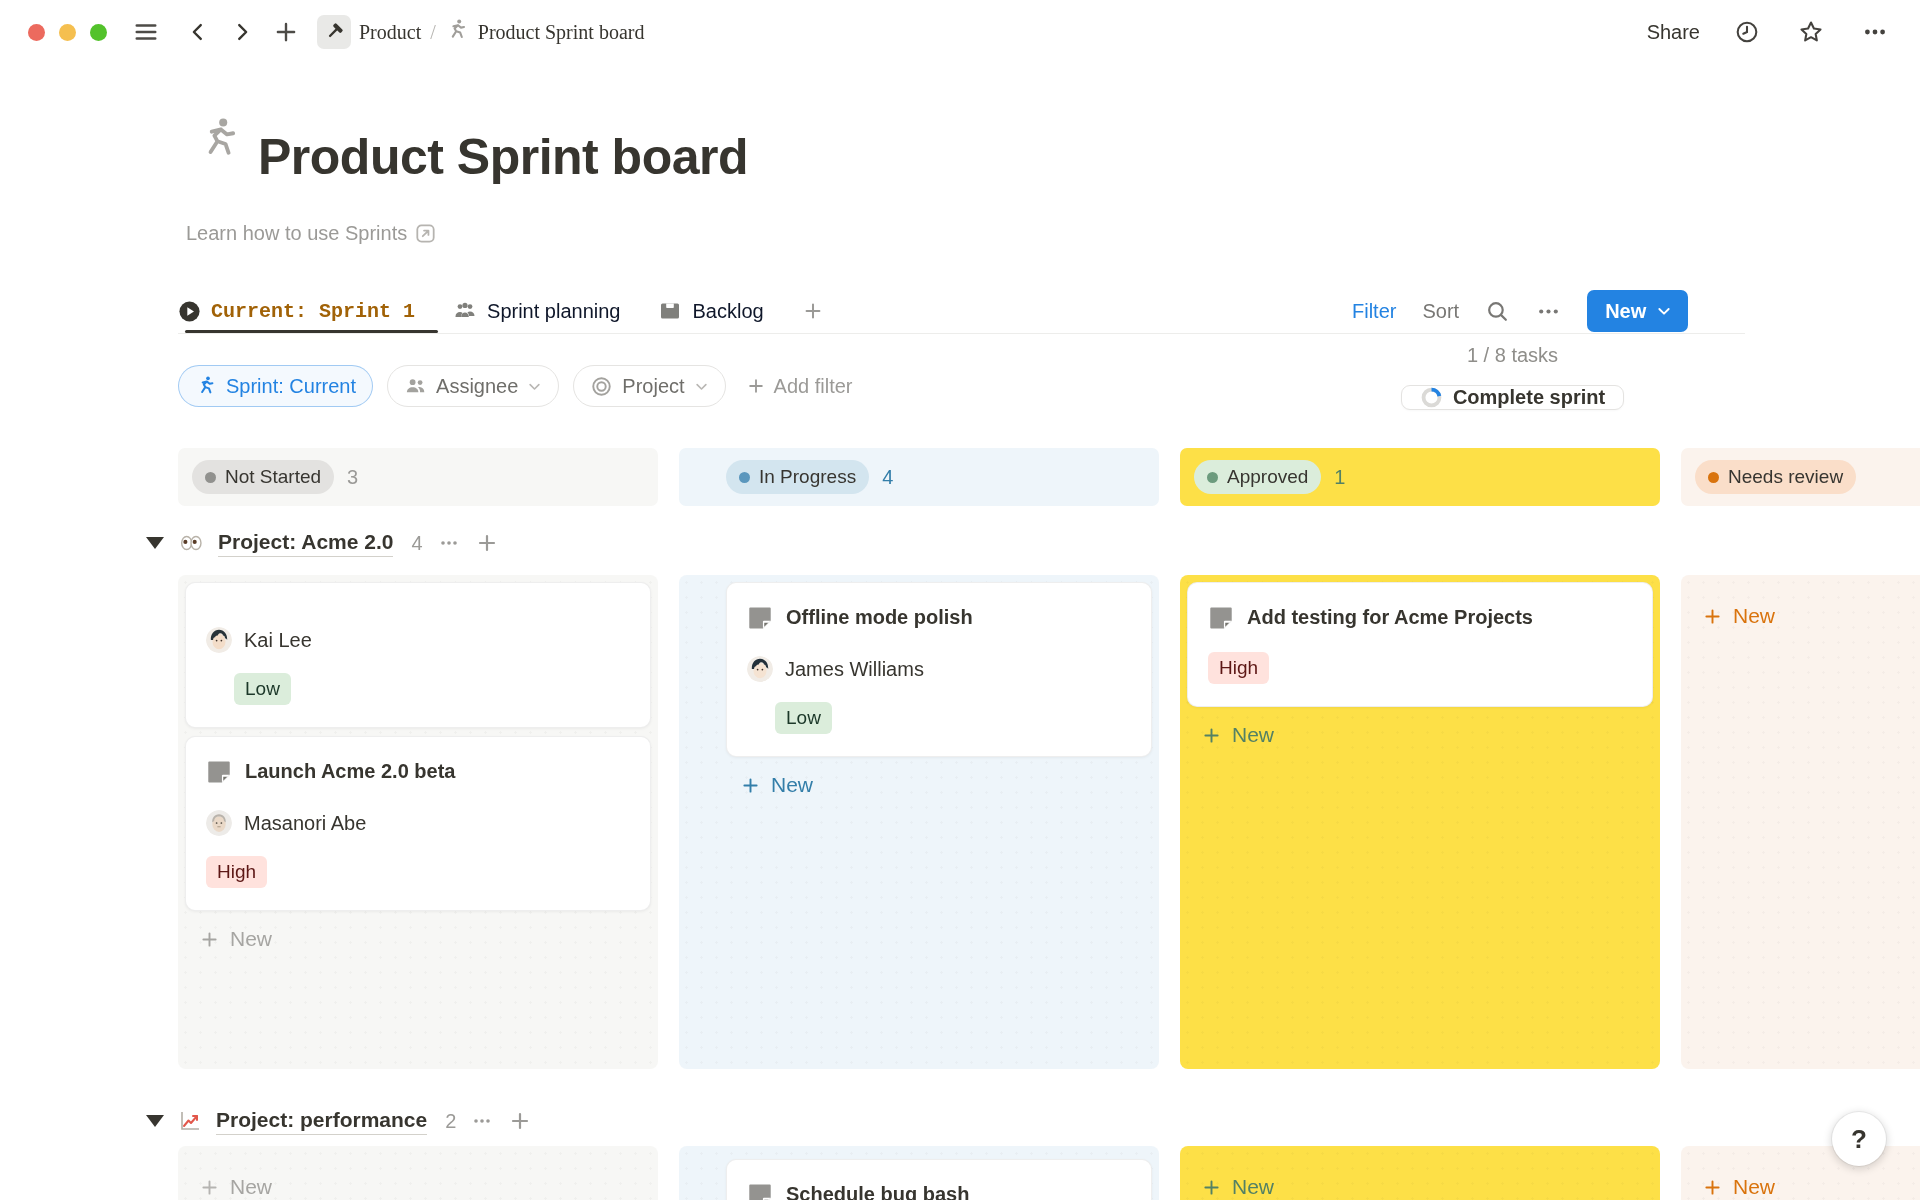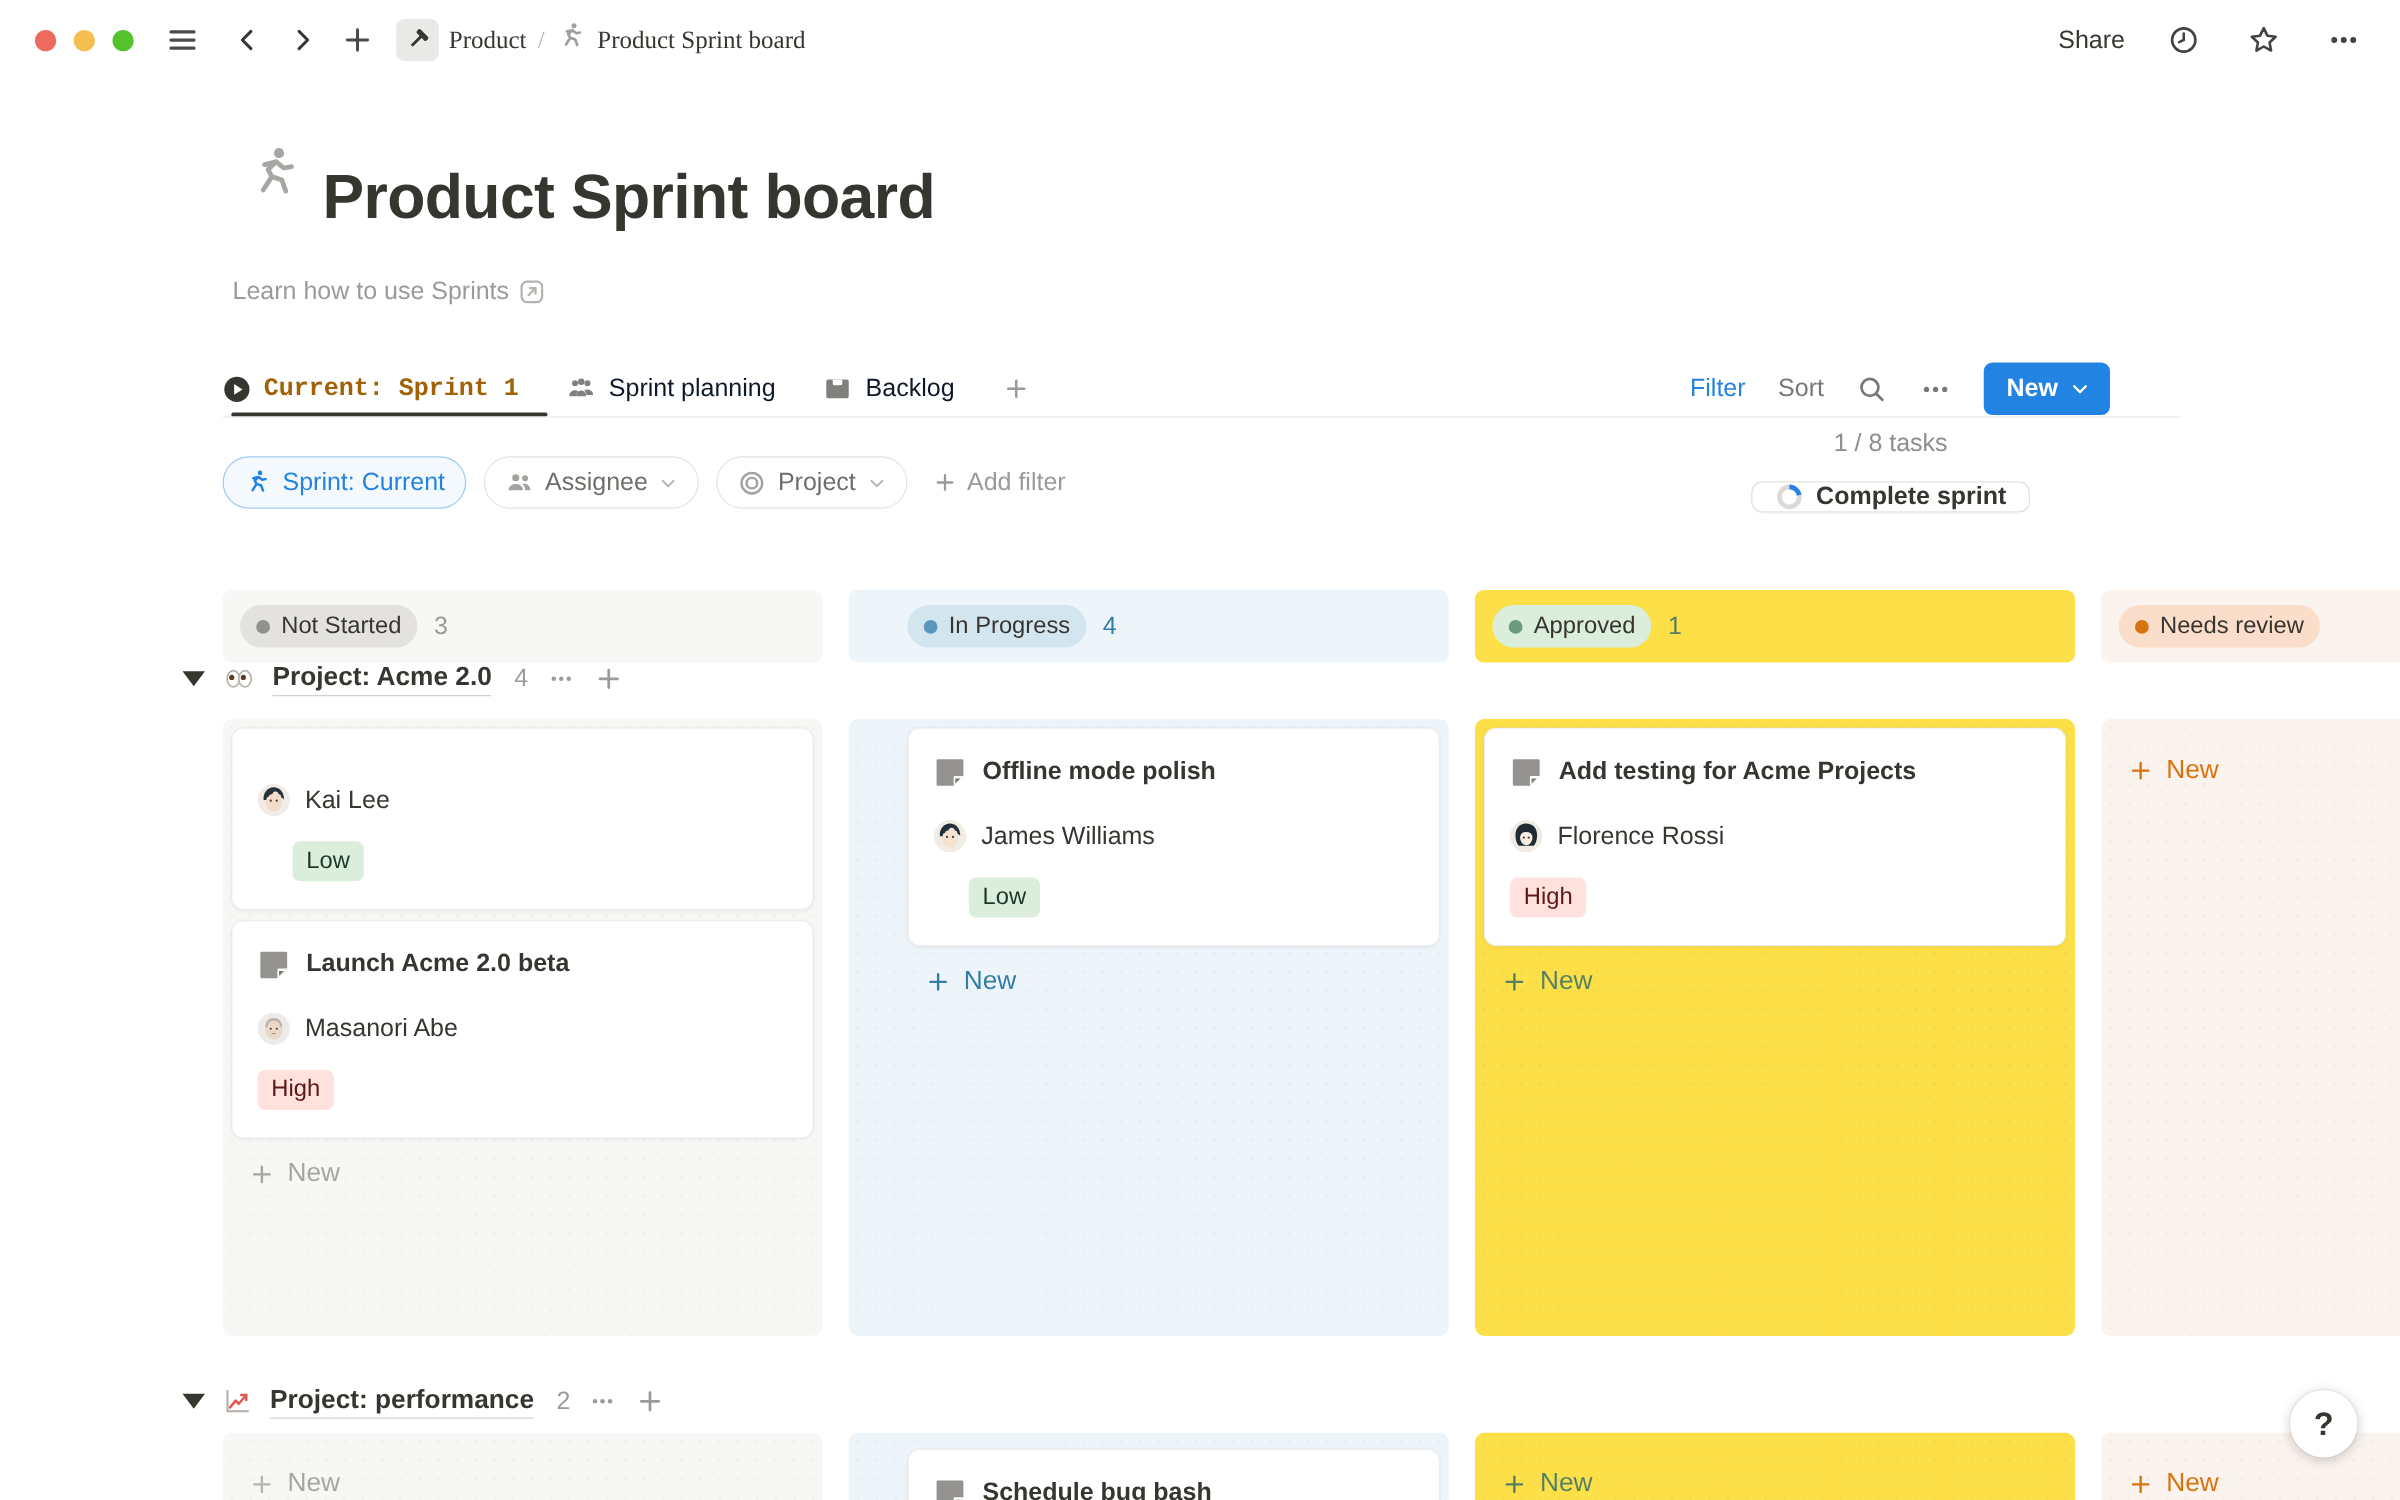--- a/index.html
+++ b/index.html
@@ -43,21 +43,21 @@
 
   
   .filterbar { position:absolute; left:178px; top:362px; height:48px; display:flex; align-items:center; gap:14px; }
   .chip { display:flex; align-items:center; gap:9px; height:42px; padding:0 16px; border-radius:21px; font-size:20px; background:#fff; border:1px solid #e5e4e2; color:#6f6e6a; }
   .chip.sprint { color:#2383e2; border-color:rgba(35,131,226,0.4); background:rgba(35,131,226,0.05); font-weight:500; }
   .chev { color:#b9b7b4; }
   .addfilter { display:flex; align-items:center; gap:8px; color:#9b9a97; font-size:20px; margin-left:6px; }
   .fb-right { position:absolute; top:362px; left:1280px; width:465px; height:48px; display:flex; align-items:center; justify-content:flex-end; gap:18px;flex-direction:column; }
   .task-progress { font-size:20px; color:#8f8e8a; }
   .complete-btn { display:flex; align-items:center; gap:10px; height:48px; padding:0 18px; background:#fff; border:1px solid #e4e3e1; border-radius:9px; font-size:20px; font-weight:700; color:#37352f; box-shadow:0 1px 2px rgba(15,15,15,0.03); }
-  .col-header { position:absolute; top:472px; height:58px; width:480px; border-radius:7px; display:flex; align-items:center; padding:0 14px; }
+  .col-header { position:absolute; top:448px; height:58px; width:480px; border-radius:7px; display:flex; align-items:center; padding:0 14px; }
   .status-pill { display:flex; align-items:center; gap:9px; height:34px; padding:0 13px; border-radius:17px; font-size:19px; font-weight:500; color:#373530; white-space:nowrap; }
   .status-dot { width:11px; height:11px; border-radius:50%; }
   .col-count { margin-left:13px; font-size:20px; }
   .section { position:absolute; width:480px; border-radius:8px; padding:7px; background-image:radial-gradient(rgba(55,53,47,0.035) 1.3px, transparent 1.3px); background-size:15px 15px; overflow:hidden; }
   .sec-r1 { top:575px; height:494px; }
   .sec-r2 { top:1146px; height:120px; }
   .c0 { left:178px; } .c1 { left:679px; } .c2 { left:1180px; } .c3 { left:1681px; }
   .bg0 { background-color:#f7f7f5; } .bg1 { background-color:#eef5fa;padding-left:47px; } .bg2 { background-color:#fde047; } .bg3 { background-color:#fbf3ed; }
 
   .card { background:#fff; border:1px solid rgba(15,15,15,0.07); border-radius:10px; box-shadow:0 1px 3px rgba(15,15,15,0.05); padding:20px 20px 22px; margin-bottom:8px; }
@@ -415,33 +415,20 @@
   <div class="section sec-r1 c2 bg2">
     <div class="card">
       <div class="card-titlerow">
         <svg class="page-glyph" width="26" height="26" viewBox="0 0 16 16">
             <path d="M2 1.5h12a.6.6 0 0 1 .6.6v7.6L9.8 14.5H2a.6.6 0 0 1-.6-.6V2.1a.6.6 0 0 1 .6-.6z" fill="#949390"></path>
             <path d="M9.8 14.5V10.3a.6.6 0 0 1 .6-.6h4.2z" fill="#fff"></path>
             <path d="M10.6 13.4v-2.5h2.5z" fill="#76756f"></path>
           </svg>
         <span class="card-title">Add testing for Acme Projects</span>
       </div>
-      <div class="assignee">
-        <span class="avatar">
-          <svg width="26" height="26" viewBox="0 0 24 24">
-              <circle cx="12" cy="12" r="12" fill="#efeae4"></circle>
-              <path d="M12 2.5c5 0 8 3.8 8 8.5 0 3.5-1 6.5-2.5 8H6.5C5 17.5 4 14.5 4 11c0-4.7 3-8.5 8-8.5z" fill="#1f2a33"></path>
-              <ellipse cx="12" cy="13" rx="4.6" ry="5.6" fill="#f6ece1"></ellipse>
-              <path d="M7.4 12.5c-.3-3.4 1.6-6 4.6-6s4.9 2.6 4.6 6c-.4-2.4-1.8-3.6-4.6-3.6s-4.2 1.2-4.6 3.6z" fill="#1f2a33"></path>
-              <circle cx="10.2" cy="13" r=".8" fill="#3c342c"></circle>
-              <circle cx="13.8" cy="13" r=".8" fill="#3c342c"></circle>
-            </svg>
-        </span>
-        <span>Florence Rossi</span>
-      </div>
       <span class="prio high">High</span>
     </div>
     <div class="newrow new-green">
       <svg width="21" height="21" viewBox="0 0 24 24" fill="none" stroke="#548164" stroke-width="2.2" stroke-linecap="round">
           <path d="M12 5v14M5 12h14"></path>
         </svg>
       <span>New</span>
     </div>
   </div>
 

